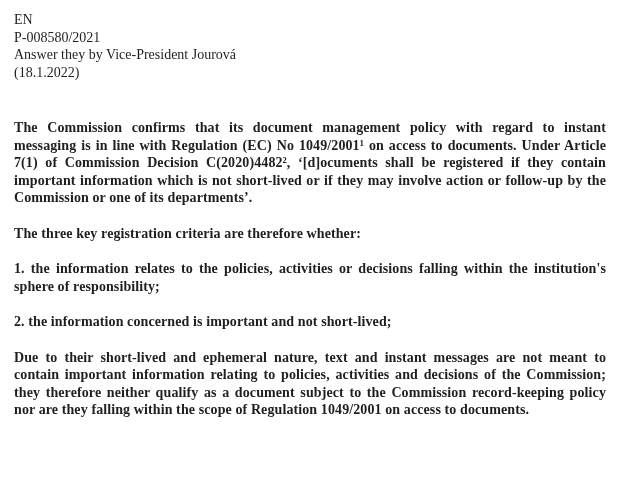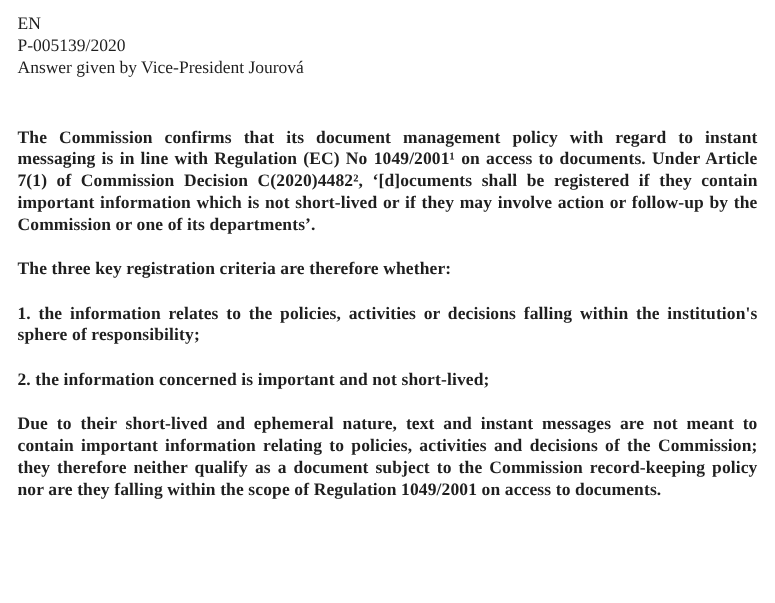--- a/index.html
+++ b/index.html
@@ -39,22 +39,23 @@
     margin-bottom: 1px;
   }
 </style>
 </head>
 <body>
 
 <div class="page">
 
   <div class="doc-header">
     <div class="hline">EN</div>
-    <div class="hline">P-005139/2020</div>
-    <div class="hline">Answer given by Vice-President Jourová</div>
+    <div class="hline">P-008580/2021</div>
+    <div class="hline">Answer they by Vice-President Jourová</div>
+    <div class="hline">(18.1.2022)</div>
   </div>
 
   <p class="para">The Commission confirms that its document management policy with regard to instant messaging is in line with Regulation (EC) No 1049/2001¹ on access to documents. Under Article 7(1) of Commission Decision C(2020)4482², ‘[d]ocuments shall be registered if they contain important information which is not short-lived or if they may involve action or follow-up by the Commission or one of its departments’.</p>
 
   <p class="para">The three key registration criteria are therefore whether:</p>
 
   <p class="para">1. the information relates to the policies, activities or decisions falling within the institution's sphere of responsibility;</p>
 
   <p class="para">2. the information concerned is important and not short-lived;</p>
 

